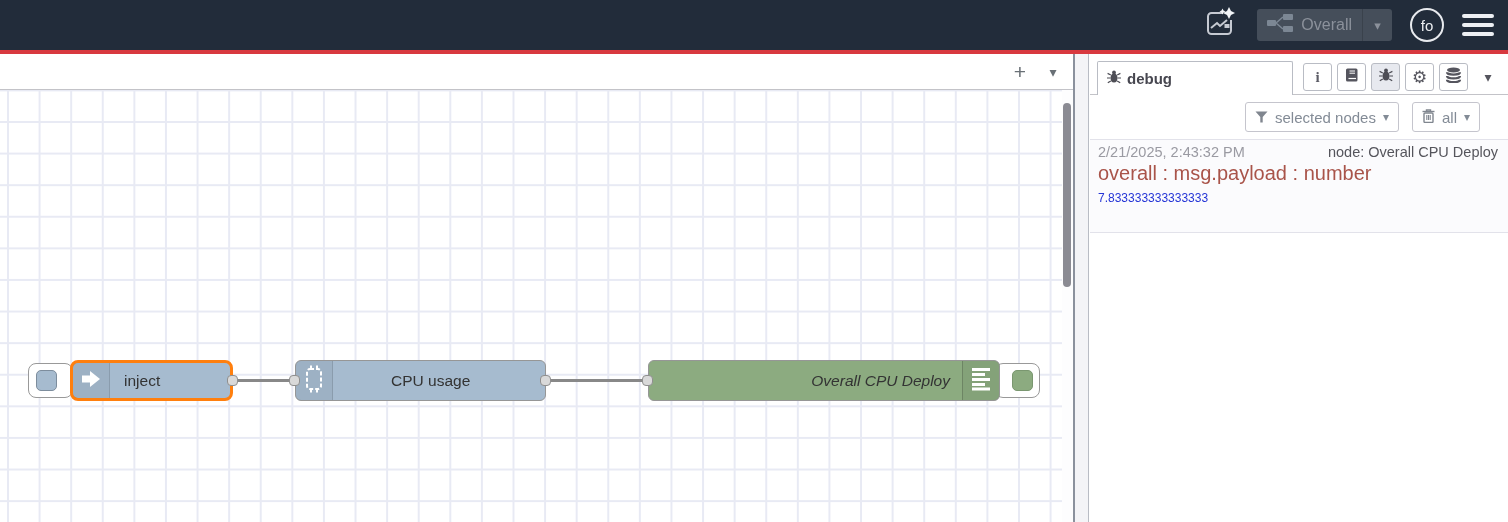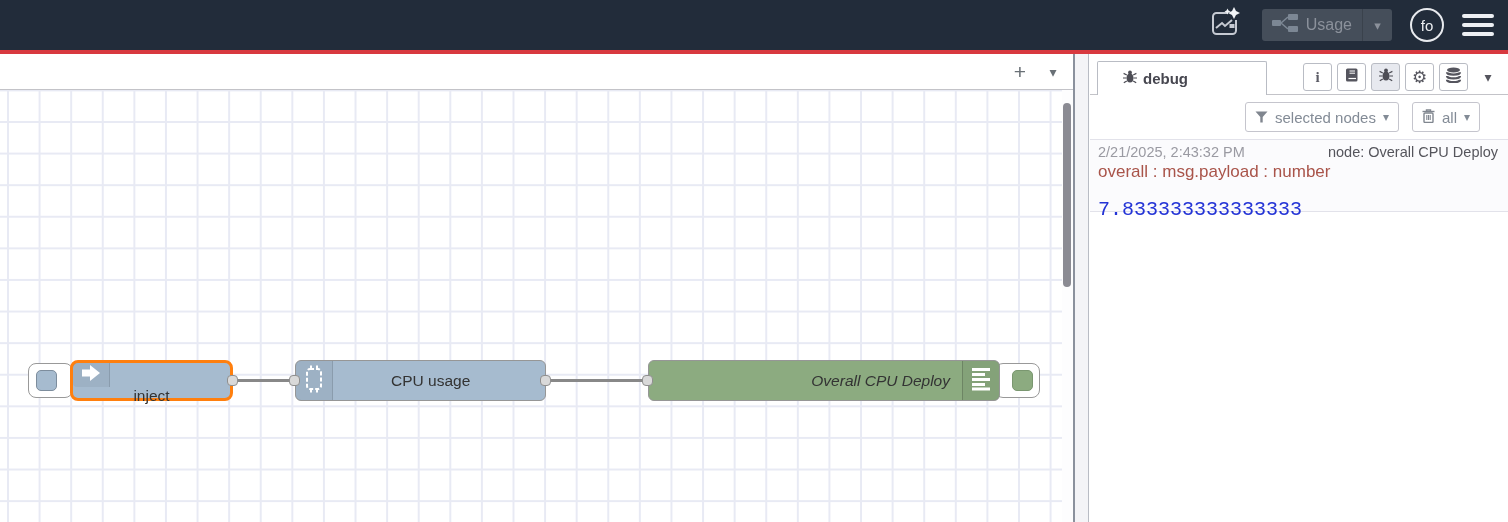--- a/index.html
+++ b/index.html
@@ -35,57 +35,57 @@
     background-size:31.6px 31.6px; background-position:7px 31px; }
   .canvas-edge { position:absolute; left:1073px; top:54px; width:2px; height:468px; background:#8b919d; }
   .v-scrollbar { position:absolute; left:1062px; top:90px; width:11px; height:432px; background:#fdfdfe; }
   .v-thumb { position:absolute; left:1px; top:13px; width:8px; height:184px; background:#8b8b93; border-radius:4px; cursor:pointer; }
   .separator { position:absolute; left:1075px; top:54px; width:14px; height:468px; background:#f4f4f7; border-right:1px solid #b9bcc4; cursor:col-resize; }
 
   
   .wire { position:absolute; height:3px; background:#888; border-radius:2px; z-index:2; }
   .port { position:absolute; width:11px; height:11px; background:#d9d9d9; border:1px solid #8f8f8f; border-radius:4px; z-index:5; cursor:crosshair; }
   .node { position:absolute; height:41px; border:1px solid #969696; border-radius:6px; z-index:3; display:flex; align-items:center; cursor:move; }
-  .node-inject { left:70px; top:360px; width:163px; background:#a6bbcf; border:3px solid #ff7f0e; border-radius:8px;flex-direction:column; }
+  .node-inject { left:70px; top:360px; width:163px; background:#a6bbcf; border:3px solid #ff7f0e; border-radius:8px; }
   .node-cpu { left:295px; top:360px; width:251px; background:#a6bbcf;gap:44px; }
   .node-debug { left:648px; top:360px; width:352px; background:#8cab80; justify-content:flex-end; }
   .icon-area { width:37px; align-self:stretch; background:rgba(0,0,0,0.05); display:flex; align-items:center; justify-content:center; }
   .icon-area.left { border-right:1px solid rgba(0,0,0,0.12); border-radius:4px 0 0 4px; }
   .icon-area.right { border-left:1px solid rgba(0,0,0,0.18); border-radius:0 4px 4px 0; }
   .node-label { font-size:15.5px; color:#333; padding:0 14px; white-space:nowrap; }
   .node-debug .node-label { font-style:italic; padding-right:12px; }
   .side-btn { position:absolute; width:45px; height:35px; background:#fff; border:1px solid #999; border-radius:8px; z-index:1; cursor:pointer; }
   .inject-btn { left:28px; top:363px; }
   .inject-btn .inner { position:absolute; left:7px; top:6px; width:21px; height:21px; background:#a6bbcf; border:1px solid #7d8d9d; border-radius:5px; }
   .debug-toggle-btn { left:995px; top:363px; }
   .debug-toggle-btn .inner { position:absolute; right:6px; top:6px; width:21px; height:21px; background:#8cab80; border:1px solid #7a9770; border-radius:5px; }
 
   
   .sidebar { position:absolute; left:1090px; top:54px; width:418px; height:468px; background:#fff; }
   .sb-tabrow { position:absolute; left:0; top:0; width:418px; height:41px; border-bottom:1px solid #c3c3c8; background:#fff; }
-  .sb-tab { position:absolute; left:7px; top:7px; width:170px; height:34px; background:#fff; border:1px solid #b9bcc4; border-bottom:none; border-radius:2px 2px 0 0; display:flex; align-items:center; padding-left:24px; gap:5px; cursor:pointer; }
+  .sb-tab { position:absolute; left:7px; top:7px; width:196px; height:34px; background:#fff; border:1px solid #b9bcc4; border-bottom:none; border-radius:2px 2px 0 0; display:flex; align-items:center; padding-left:8px; gap:5px; cursor:pointer; }
   .sb-tab-label { font-size:15px; font-weight:700; color:#474750; }
   .sb-iconbtns { position:absolute; right:40px; top:9px; display:flex; gap:5px; }
   .sb-iconbtn { width:29px; height:28px; border:1px solid #b9bcc4; border-radius:3px; background:#fff; display:flex; align-items:center; justify-content:center; cursor:pointer; color:#5c5c66; }
   .sb-iconbtn.active { background:#e7e9ef; }
   .info-glyph { font-weight:700; font-size:15px; font-family:"Liberation Serif", serif; }
   .gear-glyph { font-family:"DejaVu Sans", sans-serif; font-size:17px; color:#55555e; }
   .sb-caret-btn { position:absolute; right:8px; top:9px; width:24px; height:28px; display:flex; align-items:center; justify-content:center; cursor:pointer; }
   .sb-caret-btn .caret { color:#55555e; font-size:14px; }
 
   .sb-toolbar { position:absolute; left:0; top:41px; width:418px; height:44px; background:#fff; display:flex; align-items:center; justify-content:flex-end; gap:13px; padding-right:28px; }
   .filter-btn, .clear-btn { height:30px; border:1px solid #c5c5cd; border-radius:3px; background:#fff; display:flex; align-items:center; gap:7px; padding:0 9px; color:#838b96; font-size:15px; cursor:pointer; }
   .filter-btn .caret, .clear-btn .caret { font-size:12px; color:#838b96; }
 
-  .debug-msg { position:absolute; left:0; top:85px; width:418px; height:73px; background:#fbfbfd; border-top:1px solid #e2e2ea; border-bottom:1px solid #e2e2ea; padding:4px 10px 8px 8px; }
+  .debug-msg { position:absolute; left:0; top:85px; width:418px; height:94px; background:#fbfbfd; border-top:1px solid #e2e2ea; border-bottom:1px solid #e2e2ea; padding:4px 10px 8px 8px; }
   .msg-meta { display:flex; justify-content:space-between; align-items:baseline; font-size:14.5px; }
   .msg-ts { color:#9a9aa2; }
   .msg-src { color:#55555c; }
-  .msg-prop { font-size:17px; color:#a9544a; margin-top:2px; }
-  .msg-val { font-family:Liberation Mono, monospace; font-size:20px; color:#2434d6; margin-top:16px; font-weight:500; }
+  .msg-prop { font-size:20px; color:#a9544a; margin-top:2px; }
+  .msg-val { font-family:Liberation Sans, sans-serif; font-size:12px; color:#2434d6; margin-top:6px; font-weight:500; }
 </style>
 </head>
 <body>
 
 <div class="header">
   <div class="hdr-group">
     <div class="sparkle-btn">
       <span>
         <svg width="34" height="36" viewBox="0 0 34 36">
           <rect x="5" y="8" width="23" height="21" rx="3.5" fill="none" stroke="#c6cad2" stroke-width="2"></rect>
@@ -99,21 +99,21 @@
     </div>
     <div class="deploy-btn">
       <span>
         <svg width="26" height="18" viewBox="0 0 26 18">
           <rect x="0" y="6" width="9" height="6" rx="1" fill="#7c8794"></rect>
           <rect x="16" y="0" width="10" height="6" rx="1" fill="#7c8794"></rect>
           <rect x="16" y="12" width="10" height="6" rx="1" fill="#7c8794"></rect>
           <path d="M9 9 L16 3 M9 9 L16 15" stroke="#7c8794" stroke-width="1.6" fill="none"></path>
         </svg>
       </span>
-      <span class="lbl">Usage</span>
+      <span class="lbl">Overall</span>
       <span class="deploy-caret">
           <span class="caret"></span>
         </span>
     </div>
     <div class="avatar">
       <span>fo</span>
     </div>
     <div class="hamburger">
       <span></span>
         <span></span>

